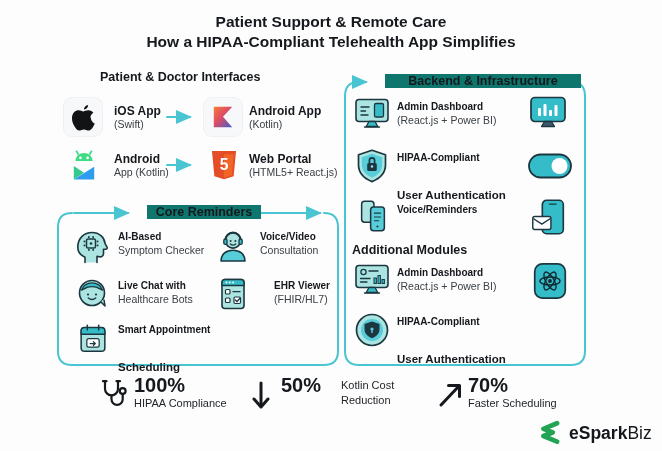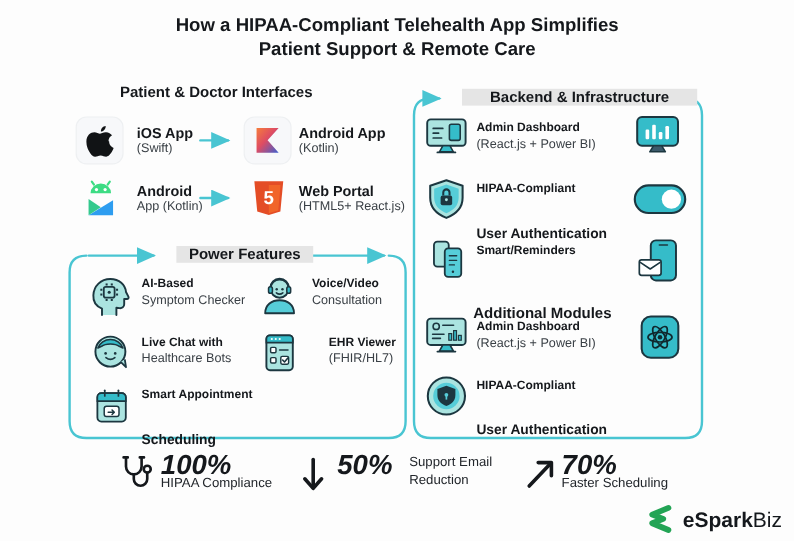--- a/index.html
+++ b/index.html
@@ -1,29 +1,29 @@
 <!DOCTYPE html>
 <html><head>
 <meta charset="utf-8">
 <style>
   html,body{margin:0;padding:0;background:#fff;}
   .canvas{position:relative;width:662px;height:451px;background:#fdfdfd;overflow:hidden;
           font-family:"Liberation Sans",sans-serif;color:#15181c;}
   .abs{position:absolute;}
   .title{left:0;right:0;top:12px;text-align:center;font-size:15.5px;font-weight:700;line-height:1.3;color:#15181c;}
   .sec-h{font-weight:700;font-size:12.5px;color:#15181c;white-space:nowrap;}
-  .on-line{background:#e5e5e5;padding:0 7px;text-align:center;}
+  .on-line{background:#0f766e;padding:0 7px;text-align:center;}
   .it-t{font-weight:700;font-size:10px;line-height:1.2;color:#15181c;white-space:nowrap;}
   .it-s{font-weight:400;font-size:10.5px;line-height:1.3;color:#3a4046;margin-top:1px;white-space:nowrap;}
   .it-s.strong{font-weight:700;font-size:11.5px;color:#15181c;margin-top:24px;}
   .if-t{font-weight:700;font-size:12px;line-height:1.2;white-space:nowrap;}
   .if-s{font-weight:400;font-size:10.5px;line-height:1.3;color:#3a4046;white-space:nowrap;}
   .tile{width:40px;height:40px;border-radius:9px;background:#f7f8fa;border:1px solid #eef0f2;
         display:flex;align-items:center;justify-content:center;box-sizing:border-box;}
-  .stat-v{font-weight:700;font-size:23px;color:#15181c;white-space:nowrap;font-style:italic;}
+  .stat-v{font-weight:700;font-size:20px;color:#15181c;white-space:nowrap;}
   .stat-l{font-weight:400;font-size:11px;color:#22262b;white-space:nowrap;line-height:1.3;}
   .logo{display:flex;align-items:center;gap:6px;}
   .logo-text{font-size:17.5px;color:#14181c;white-space:nowrap;}
   .logo-text b{font-weight:700;}
 </style>
 </head>
 <body>
 
 <div class="canvas">
 
@@ -38,22 +38,22 @@
       <line x1="74" y1="213" x2="128" y2="213" marker-end="url(#ah)"></line>
       <line x1="252" y1="213" x2="320" y2="213" marker-end="url(#ah)"></line>
       <path d="M359,82 Q345,82 345,96 V351 Q345,365 359,365 H571 Q585,365 585,351 V96 Q585,82 571,82 H560"></path>
       <line x1="358" y1="82" x2="366" y2="82" marker-end="url(#ah)"></line>
       <line x1="167" y1="117" x2="190" y2="117" marker-end="url(#ah)"></line>
       <line x1="167" y1="165" x2="190" y2="165" marker-end="url(#ah)"></line>
     </g>
   </svg>
 
   <div class="abs title">
+    <div>Patient Support &amp; Remote Care</div>
     <div>How a HIPAA-Compliant Telehealth App Simplifies</div>
-    <div>Patient Support &amp; Remote Care</div>
   </div>
 
   <div class="abs sec-h" style="left:100px;top:70px">Patient &amp; Doctor Interfaces</div>
 
   <div class="abs tile" style="left:63px;top:97px">
     <svg width="26" height="30" viewBox="0 0 384 512">
       <path fill="#111315" d="M318.7 268.7c-.2-36.7 16.4-64.4 50-84.8-18.8-26.9-47.2-41.7-84.7-44.6-35.5-2.8-74.3 20.7-88.5 20.7-15 0-49.4-19.7-76.4-19.7C63.3 140.3 4 184.8 4 275.5q0 40.5 14.8 83.7c13.2 37.8 60.7 130.4 110.3 128.9 25.9-.6 44.2-18.4 77.9-18.4 32.7 0 49.7 18.4 78.6 18.4 50-.7 93-84.9 105.6-122.8-67.1-31.6-63.5-92.6-63.5-96.6zm-57.8-164.8c19.9-23.7 18.1-45.3 17.5-53.1-17.6 1-37.9 12-49.5 25.4-12.8 14.5-20.3 32.4-18.6 52.6 19 1.5 36.4-8.3 50.6-24.9z"></path>
     </svg>
   </div>
   <div class="abs" style="left:114px;top:104px">
@@ -101,21 +101,21 @@
       <path d="M3.5,2.2 L5.2,20 L12,22 L18.8,20 L20.5,2.2 Z" fill="#e44d26"></path>
       <path d="M12,3.6 V21 l5.6,-1.7 1.3,-14.9 H12 z" fill="#f16529"></path>
       <text x="12" y="15.8" font-size="11" font-weight="bold" fill="#ffffff" text-anchor="middle" font-family="Liberation Sans, sans-serif">5</text>
     </svg>
   </div>
   <div class="abs" style="left:249px;top:152px">
     <div class="if-t">Web Portal</div>
     <div class="if-s">(HTML5+ React.js)</div>
   </div>
 
-  <div class="abs sec-h on-line" style="left:147px;top:205px;width:100px">Power Features</div>
+  <div class="abs sec-h on-line" style="left:147px;top:205px;width:100px">Core Reminders</div>
 
   <div class="abs" style="left:73px;top:226px">
     <svg width="38" height="40" viewBox="0 0 38 38">
       <path d="M12,35.5 V30.2 C7.2,28.2 4.5,24 4.8,19 5.2,11.2 11,5.5 19,5.5 c7.4,0 12.4,4.9 13,10.8 l2,3.9 c.5,1 -.1,2 -1.2,2 H30.5 V26.5 c0,2.3 -1.8,3.6 -4,3.3 l-2.5,-.4 V35.5" fill="#abe4e0" stroke="#1c3740" stroke-width="1.6" stroke-linejoin="round" stroke-linecap="round"></path>
       <rect x="13.5" y="12" width="9" height="9" rx="1.6" fill="none" stroke="#1c3740" stroke-width="1.5"></rect>
       <circle cx="18" cy="16.5" r="1.3" fill="#1c3740"></circle>
       <g fill="#1c3740">
         <rect x="10.6" y="13.6" width="1.7" height="1.7"></rect>
           <rect x="10.6" y="17.6" width="1.7" height="1.7"></rect>
         <rect x="23.7" y="13.6" width="1.7" height="1.7"></rect>
@@ -254,32 +254,32 @@
       <rect x="16.5" y="9.5" width="14.5" height="25" rx="3" fill="#56cdd8" stroke="#1c3740" stroke-width="1.6"></rect>
       <g stroke="#1c3740" stroke-width="1.2" stroke-linecap="round">
         <line x1="20.5" y1="16" x2="27" y2="16"></line>
           <line x1="20.5" y1="20" x2="27" y2="20"></line>
           <line x1="20.5" y1="24" x2="25" y2="24"></line>
       </g>
       <circle cx="23.7" cy="30" r="1.1" fill="#1c3740"></circle>
     </svg>
   </div>
   <div class="abs" style="left:397px;top:204px">
-    <div class="it-t">Smart/Reminders</div>
+    <div class="it-t">Voice/Reminders</div>
   </div>
   <div class="abs" style="left:528px;top:196px">
     <svg width="42" height="42" viewBox="0 0 44 40">
       <rect x="15" y="2.5" width="22" height="35" rx="4.5" fill="#35bcc9" stroke="#1c3740" stroke-width="1.7"></rect>
       <line x1="22.5" y1="6.5" x2="29.5" y2="6.5" stroke="#1c3740" stroke-width="1.4" stroke-linecap="round"></line>
       <rect x="5" y="19.5" width="19" height="13.5" rx="2" fill="#ffffff" stroke="#1c3740" stroke-width="1.5"></rect>
       <path d="M5.5,21.5 l9,6 9,-6" fill="none" stroke="#1c3740" stroke-width="1.4" stroke-linejoin="round"></path>
     </svg>
   </div>
 
-  <div class="abs sec-h" style="left:352px;top:254px;width:200px;text-align:center">Additional Modules</div>
+  <div class="abs sec-h" style="left:352px;top:243px;width:200px;text-align:left">Additional Modules</div>
 
   <div class="abs" style="left:352px;top:261px">
     <svg width="40" height="38" viewBox="0 0 40 36">
       <rect x="4" y="3.5" width="32" height="22" rx="3" fill="#abe4e0" stroke="#1c3740" stroke-width="1.6"></rect>
       <circle cx="11.5" cy="10" r="2.6" fill="none" stroke="#1c3740" stroke-width="1.3"></circle>
       <line x1="17" y1="9" x2="26" y2="9" stroke="#1c3740" stroke-width="1.3" stroke-linecap="round"></line>
       <line x1="8.5" y1="16.5" x2="18" y2="16.5" stroke="#1c3740" stroke-width="1.3" stroke-linecap="round"></line>
       <line x1="8.5" y1="20" x2="15" y2="20" stroke="#1c3740" stroke-width="1.3" stroke-linecap="round"></line>
       <g fill="#35bcc9" stroke="#1c3740" stroke-width="1">
           <rect x="22" y="16" width="2.4" height="5.5"></rect>
@@ -335,21 +335,21 @@
 
   <div class="abs" style="left:250px;top:378px">
     <svg width="22" height="36" viewBox="0 0 22 36">
       <g fill="none" stroke="#15181c" stroke-width="3" stroke-linecap="round" stroke-linejoin="round">
         <line x1="11" y1="5" x2="11" y2="28"></line>
           <polyline points="4,21 11,29 18,21"></polyline>
       </g>
     </svg>
   </div>
   <div class="abs stat-v" style="left:281px;top:374px">50%</div>
-  <div class="abs stat-l" style="left:341px;top:378px">Support Email</div>
+  <div class="abs stat-l" style="left:341px;top:378px">Kotlin Cost</div>
   <div class="abs stat-l" style="left:341px;top:393px">Reduction</div>
 
   <div class="abs" style="left:436px;top:379px">
     <svg width="28" height="32" viewBox="0 0 28 32">
       <g fill="none" stroke="#15181c" stroke-width="3" stroke-linecap="round" stroke-linejoin="round">
         <line x1="5" y1="26" x2="23" y2="7"></line>
           <polyline points="12.5,6.5 23.5,6.5 23.5,17.5"></polyline>
       </g>
     </svg>
   </div>

